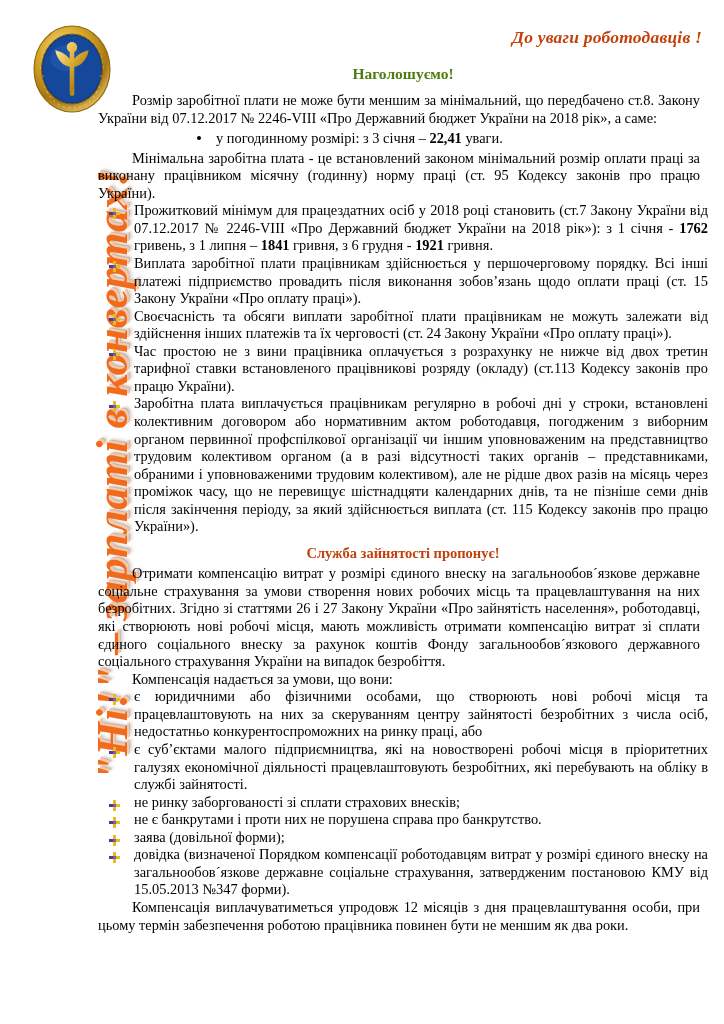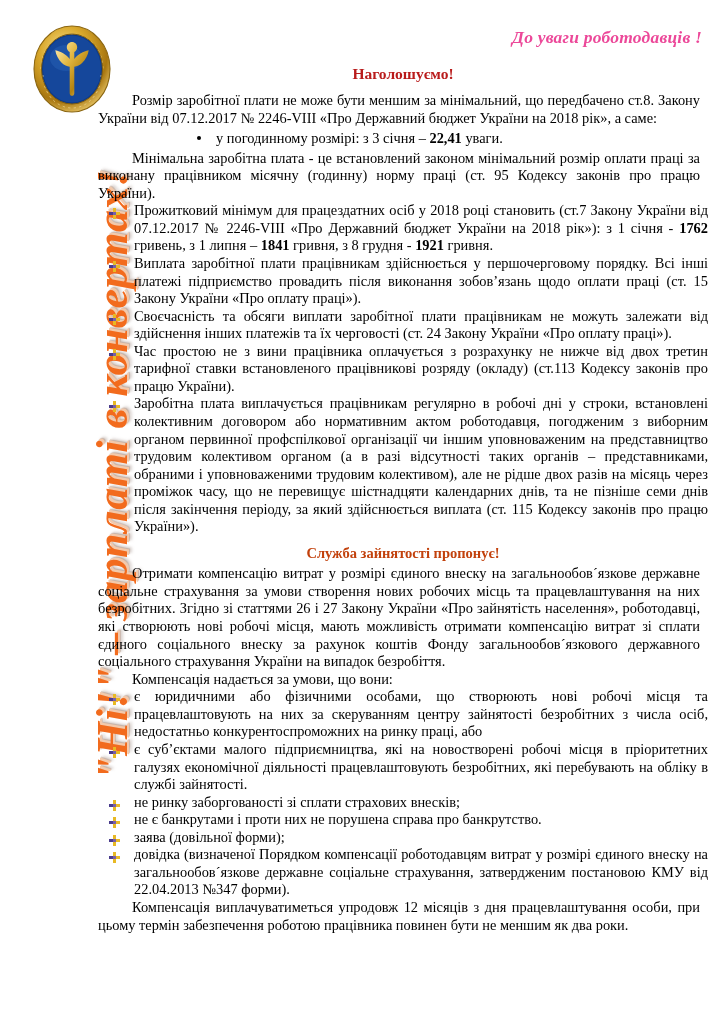--- a/index.html
+++ b/index.html
@@ -65,31 +65,31 @@
     left: 98px;
     top: 28px;
     width: 610px;
   }
 
   .title-employers {
     text-align: right;
     font-size: 17.5px;
     font-weight: bold;
     font-style: italic;
-    color: #ec4899;
+    color: #c2410c;
     letter-spacing: 0.2px;
     margin: 0 6px 18px 0;
     line-height: 1.1;
   }
 
   .title-emphasis {
     text-align: center;
     font-size: 15.5px;
     font-weight: bold;
-    color: #b91c1c;
+    color: #4d7c0f;
     margin: 0 0 10px 0;
     line-height: 1.1;
   }
 
   .section-heading {
     text-align: center;
     font-size: 14.5px;
     font-weight: bold;
     color: #c2410c;
     margin: 9px 0 3px 0;
@@ -236,21 +236,21 @@
       <li>
         <span class="arrow-bullet">
           <svg width="11" height="11" viewBox="0 0 11 11" aria-hidden="true">
             <rect x="4" y="0" width="3" height="4" fill="#E8B923"></rect>
             <rect x="0" y="4" width="4" height="3" fill="#4A3C8C"></rect>
             <rect x="4" y="4" width="3" height="3" fill="#7A5FA8"></rect>
             <rect x="7" y="4" width="4" height="3" fill="#E8B923"></rect>
             <rect x="4" y="7" width="3" height="4" fill="#E8B923"></rect>
           </svg>
         </span>
-        <span>Прожитковий мінімум для працездатних осіб у 2018 році становить (ст.7 Закону України від 07.12.2017 № 2246-VIII «Про Державний бюджет України на 2018 рік»): з 1 січня - </span><span class="b">1762</span><span> гривень, з 1 липня – </span><span class="b">1841</span><span> гривня, з 8 грудня - </span><span class="b">1921</span><span> гривня.</span>
+        <span>Прожитковий мінімум для працездатних осіб у 2018 році становить (ст.7 Закону України від 07.12.2017 № 2246-VIII «Про Державний бюджет України на 2018 рік»): з 1 січня - </span><span class="b">1762</span><span> гривень, з 1 липня – </span><span class="b">1841</span><span> гривня, з 6 грудня - </span><span class="b">1921</span><span> гривня.</span>
       </li>
 
       <li>
         <span class="arrow-bullet">
           <svg width="11" height="11" viewBox="0 0 11 11" aria-hidden="true">
             <rect x="4" y="0" width="3" height="4" fill="#E8B923"></rect>
             <rect x="0" y="4" width="4" height="3" fill="#4A3C8C"></rect>
             <rect x="4" y="4" width="3" height="3" fill="#7A5FA8"></rect>
             <rect x="7" y="4" width="4" height="3" fill="#E8B923"></rect>
             <rect x="4" y="7" width="3" height="4" fill="#E8B923"></rect>
@@ -374,20 +374,20 @@
       <li>
         <span class="arrow-bullet">
           <svg width="11" height="11" viewBox="0 0 11 11" aria-hidden="true">
             <rect x="4" y="0" width="3" height="4" fill="#E8B923"></rect>
             <rect x="0" y="4" width="4" height="3" fill="#4A3C8C"></rect>
             <rect x="4" y="4" width="3" height="3" fill="#7A5FA8"></rect>
             <rect x="7" y="4" width="4" height="3" fill="#E8B923"></rect>
             <rect x="4" y="7" width="3" height="4" fill="#E8B923"></rect>
           </svg>
         </span>
-        <span>довідка (визначеної Порядком компенсації роботодавцям витрат у розмірі єдиного внеску на загальнообов´язкове державне соціальне страхування, затвердженим постановою КМУ від 22.04.2013 №347 форми).</span>
+        <span>довідка (визначеної Порядком компенсації роботодавцям витрат у розмірі єдиного внеску на загальнообов´язкове державне соціальне страхування, затвердженим постановою КМУ від 15.05.2013 №347 форми).</span>
       </li>
     </ul>
 
     <p class="para">Компенсація виплачуватиметься упродовж 12 місяців з дня працевлаштування особи, при цьому термін забезпечення роботою працівника повинен бути не меншим як два роки.</p>
 
   </div>
 </div>
 
 </body></html>

